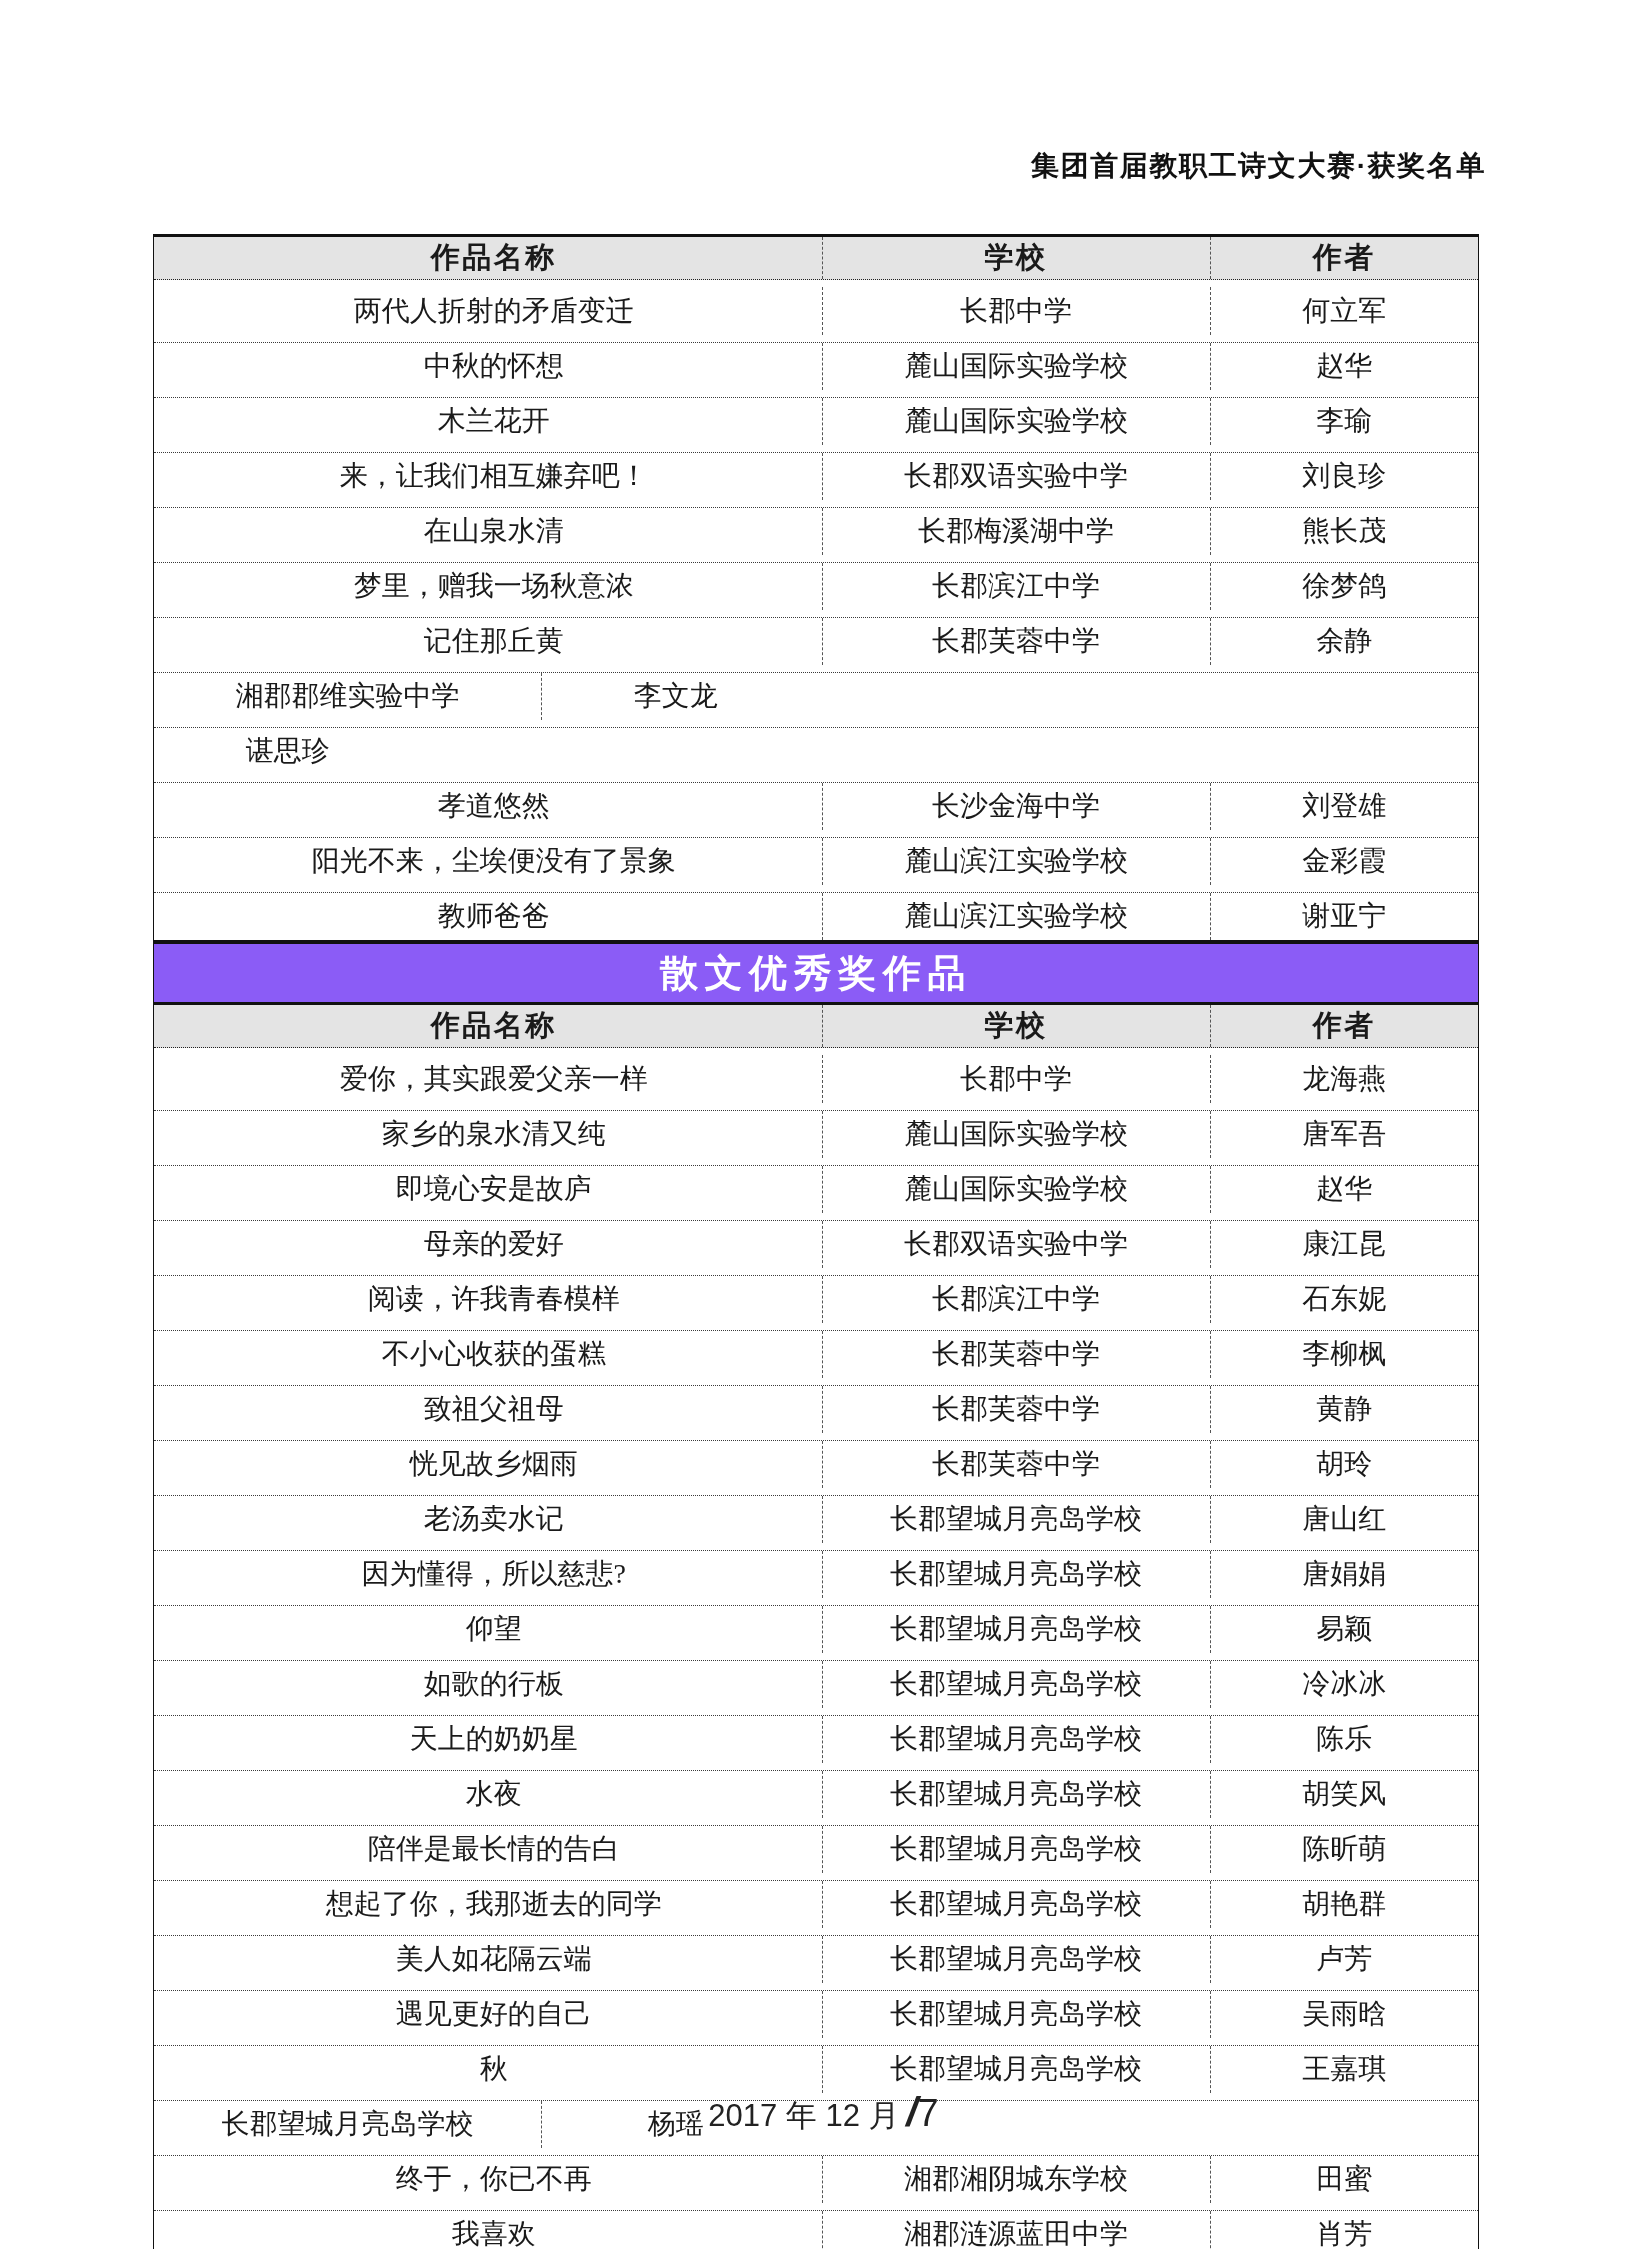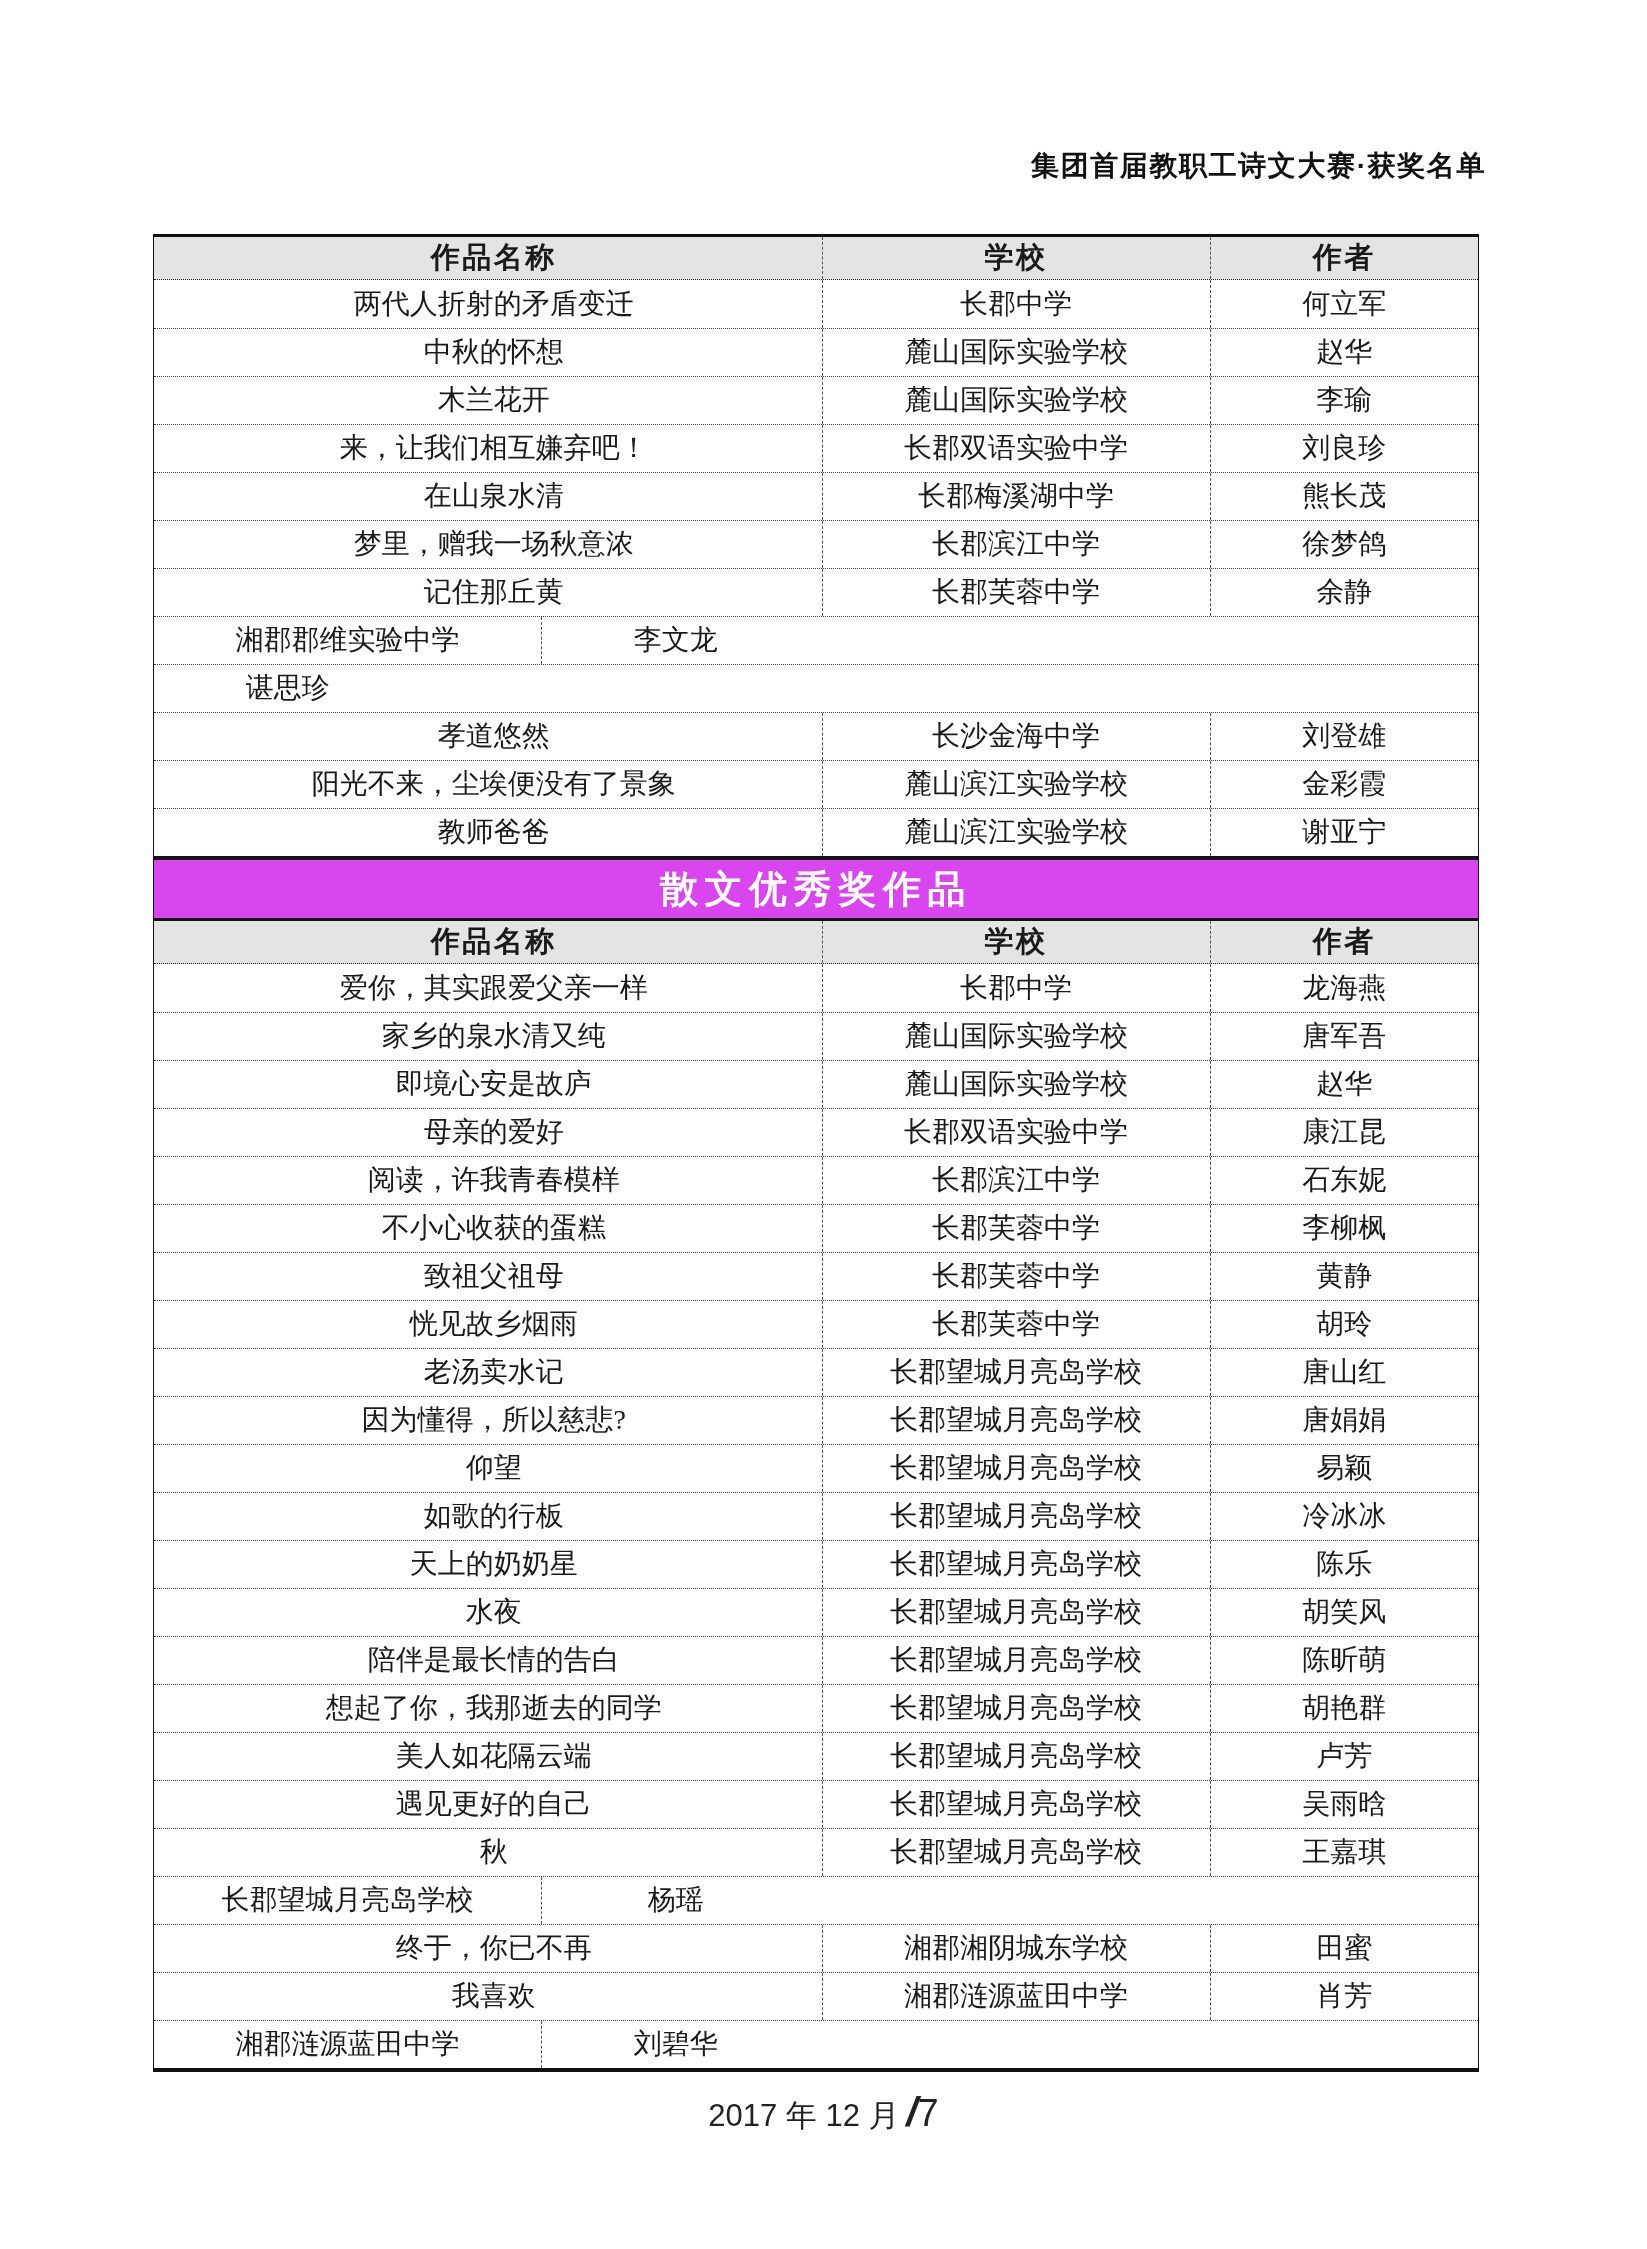--- a/index.html
+++ b/index.html
@@ -47,20 +47,21 @@
   }
   .thead .cell {
     font-weight:bold;
     font-size:29px;
     letter-spacing:2.5px;
   }
 
   .tbody .row {
     display:flex;
     height:48px;
+    margin-top:7px;
   }
   .tbody .row + .row { border-top:1.6px dotted #3a3a3a; }
 
   .cell {
     display:flex;
     align-items:center;
     justify-content:center;
     font-size:28px;
     text-align:center;
     line-height:1.15;
@@ -177,21 +178,21 @@
             <div class="cell col2">金彩霞</div>
           </div>
           <div class="row">
             <div class="cell col0">教师爸爸</div>
             <div class="cell col1">麓山滨江实验学校</div>
             <div class="cell col2">谢亚宁</div>
           </div>
         </div>
     </section>
 
-    <div class="section-banner" style="background: #d946ef; color: rgb(255, 255, 255);">散文优秀奖作品</div>
+    <div class="section-banner" style="background: #8b5cf6; color: rgb(255, 255, 255);">散文优秀奖作品</div>
 
     <section class="award-table t2">
       <div class="thead" style="background: rgb(228, 228, 228);">
           <div class="cell col0">作品名称</div>
           <div class="cell col1">学校</div>
           <div class="cell col2">作者</div>
         </div>
       <div class="tbody">
           <div class="row">
             <div class="cell col0">爱你，其实跟爱父亲一样</div>

